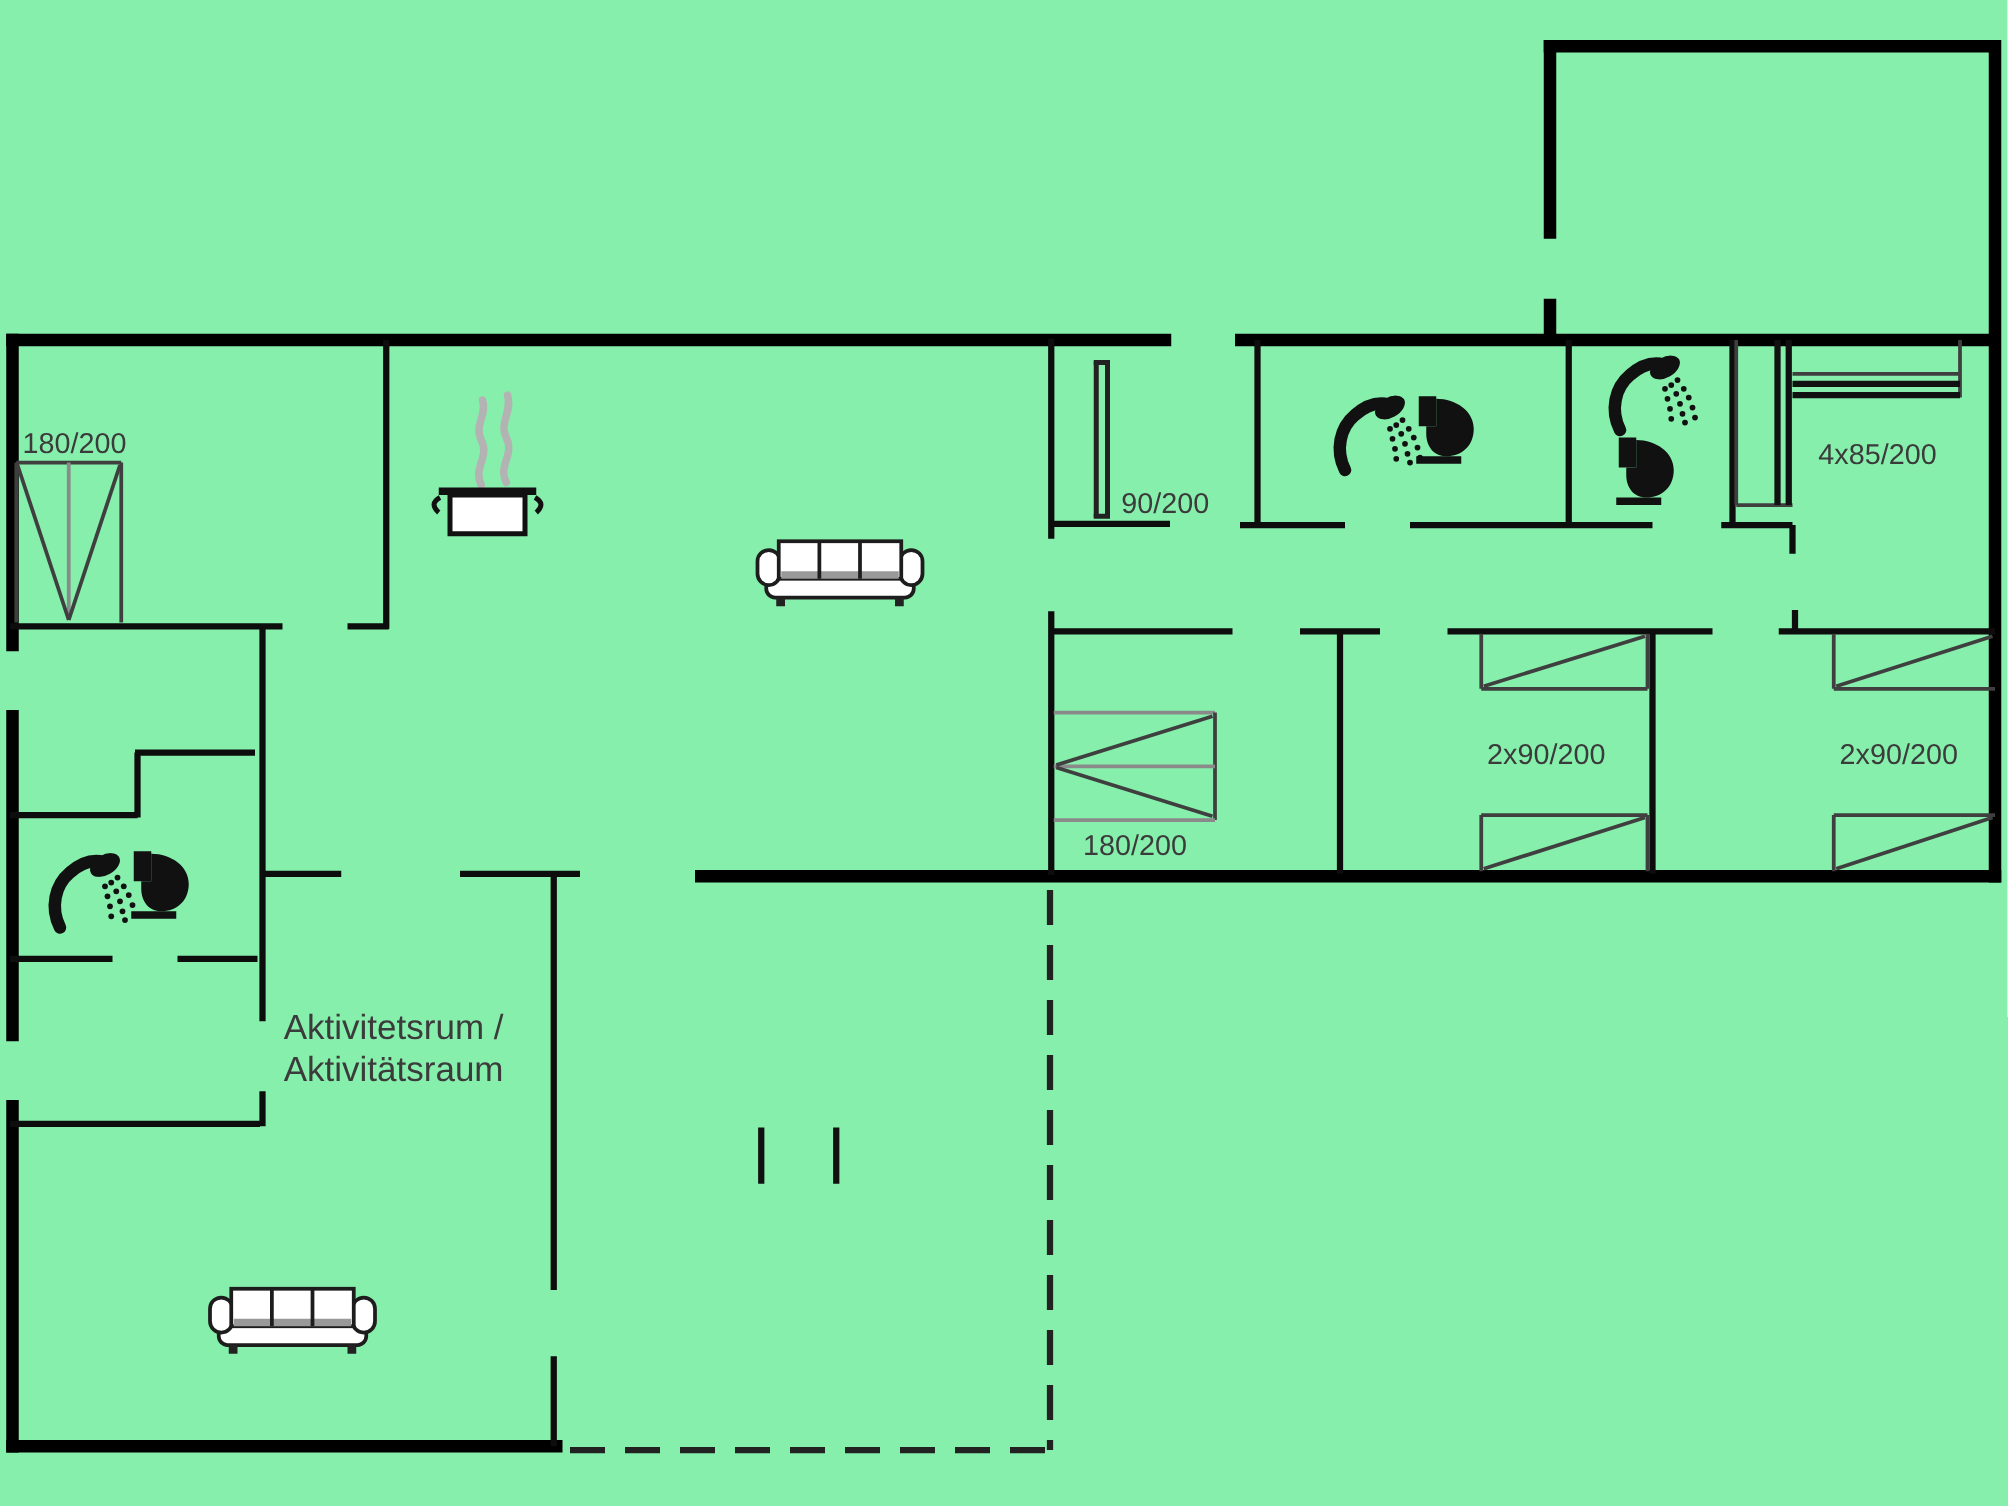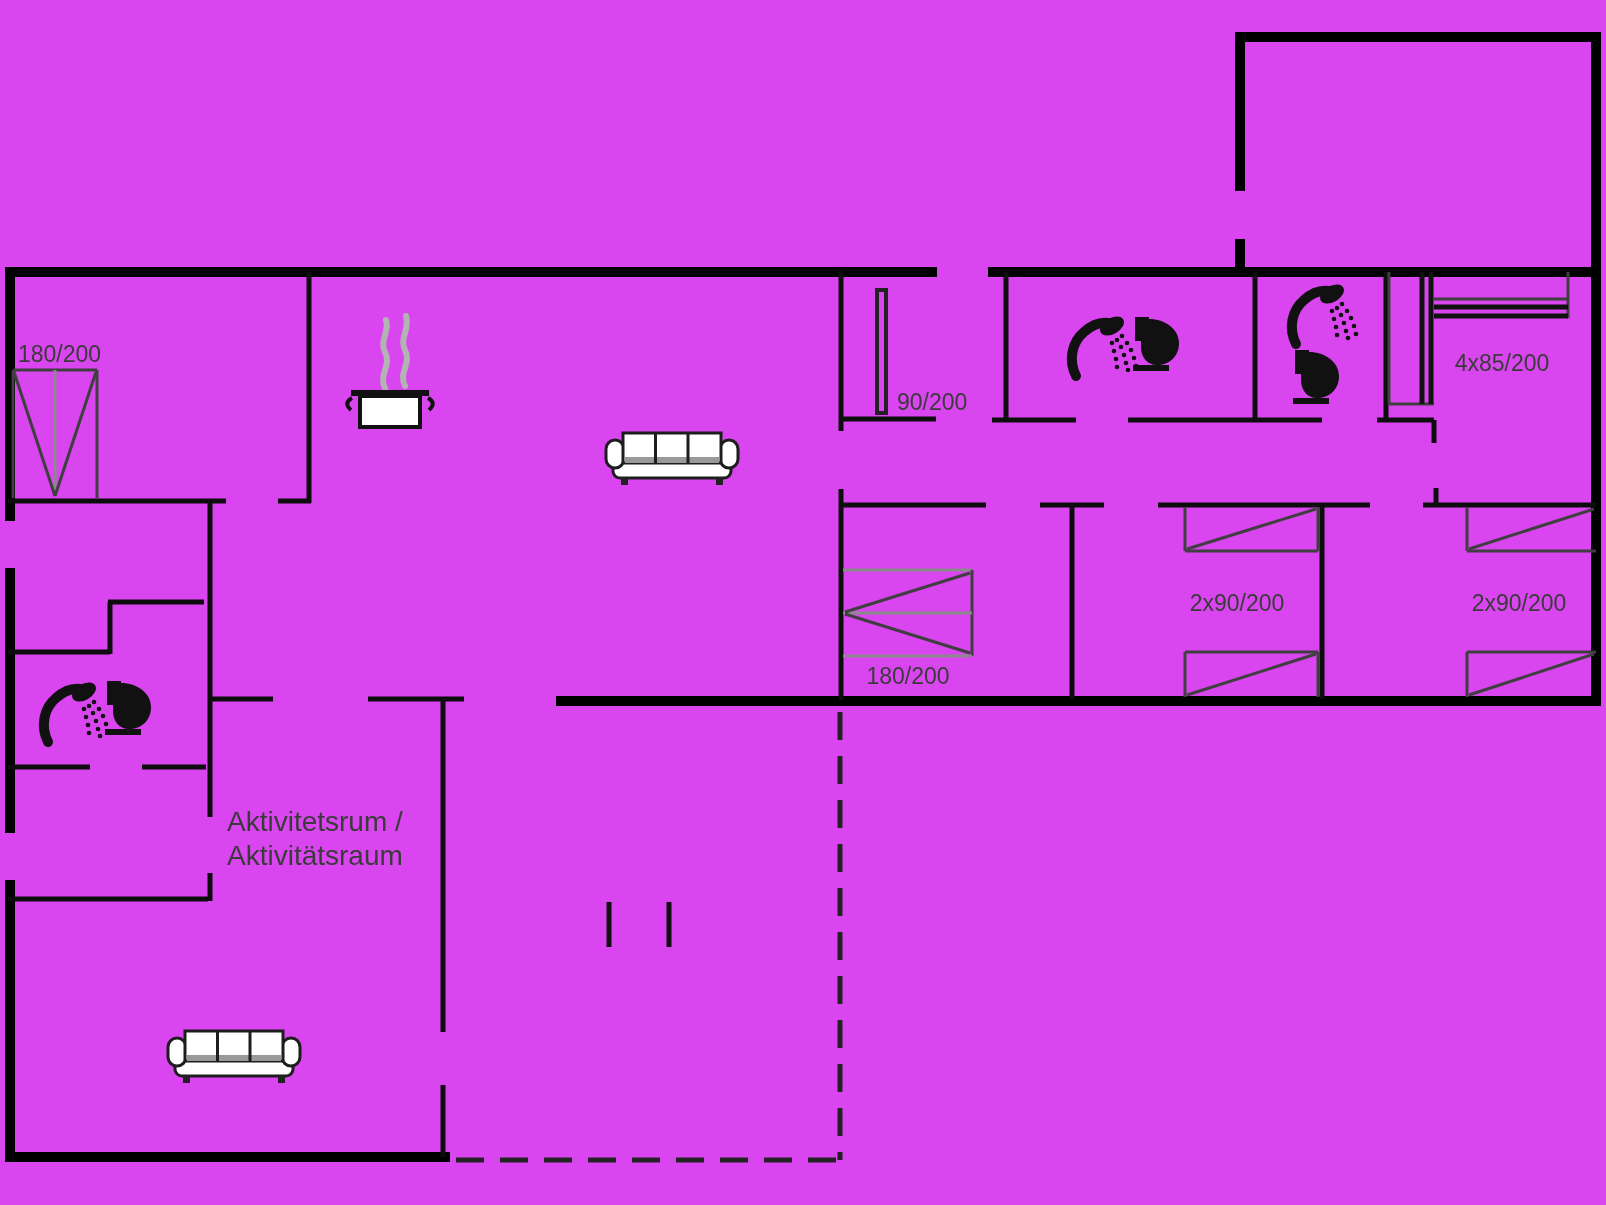--- a/index.html
+++ b/index.html
@@ -1,16 +1,16 @@
 <!DOCTYPE html>
 <html><head>
 <meta charset="utf-8">
 <style>
   html,body{margin:0;padding:0;background:#ffffff;}
-  .stage{position:relative;width:1606px;height:1205px;background:#d946ef;overflow:hidden;
+  .stage{position:relative;width:1606px;height:1205px;background:#86efac;overflow:hidden;
          font-family:"Liberation Sans", sans-serif;}
   svg{display:block;}
   .dim-label{font-family:"Liberation Sans",sans-serif;font-size:23px;fill:#3b3b3b;}
   .room-label{font-family:"Liberation Sans",sans-serif;font-size:28px;fill:#3b3b3b;}
   .wall-ext{stroke:#000000;stroke-width:10;stroke-linecap:square;}
   .wall-int{stroke:#0d0d0d;stroke-width:5;stroke-linecap:butt;}
   .wall-thin{stroke:#222222;stroke-width:4;stroke-linecap:butt;}
   .dashline{stroke:#222222;stroke-width:5;stroke-dasharray:28 16;fill:none;}
   .bedline{stroke:#3f3f3f;stroke-width:3;fill:none;}
   .bedline-grey{stroke:#8a8a8a;stroke-width:3;fill:none;}

